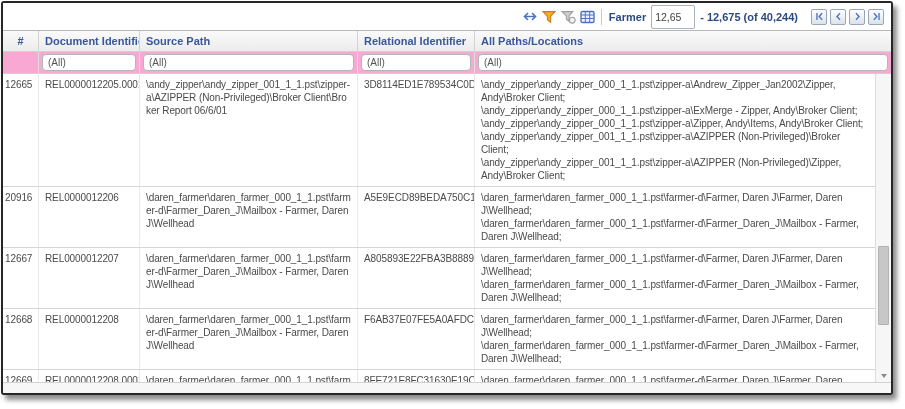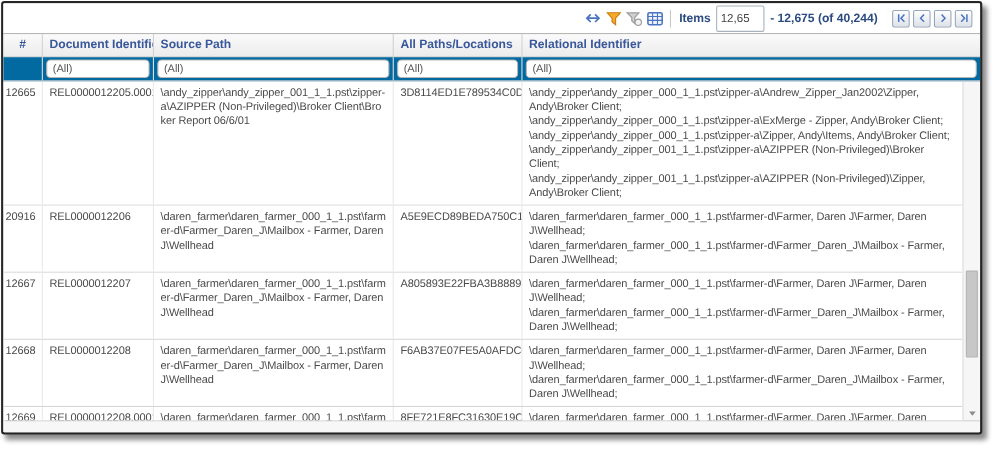--- a/index.html
+++ b/index.html
@@ -26,21 +26,21 @@
     justify-content:center;cursor:pointer;padding:0;}
   
   .hdr{display:grid;grid-template-columns:var(--cols);height:20px;
     background:linear-gradient(#fafafa,#ececec);border-top:1px solid #b7b7b7;
     border-bottom:1px solid #d2d2d2;}
   .hdr .hcell{display:flex;align-items:center;padding:0 6px;font-size:11px;font-weight:bold;
     color:#39579b;border-right:1px solid #d2d2d2;overflow:hidden;white-space:nowrap;}
   .hdr .hcell.center{justify-content:center;padding:0;}
   .hdr .hcell:last-child{border-right:none;}
   
-  .filters{display:grid;grid-template-columns:var(--cols);height:21px;background:#0369a1;
+  .filters{display:grid;grid-template-columns:var(--cols);height:21px;background:#f9a8d4;
     border-bottom:1px solid #cfcfcf;}
   .fcell{display:flex;align-items:center;padding:0 3px;border-right:1px solid #dedede;overflow:hidden;}
   .fcell:last-child{border-right:none;}
   .filter-input{width:100%;height:13px;border:1px solid #b5b5b5;border-radius:4px;
     font-family:"Liberation Sans",sans-serif;font-size:10px;color:#555;padding:1px 5px;background:#fff;}
   
   .data-area{display:flex;height:308px;overflow:hidden;}
   .rows{flex:1;overflow:hidden;}
   .row{display:grid;grid-template-columns:var(--cols);border-bottom:1px solid #d6d6d6;
     background:#fff;cursor:pointer;}
@@ -85,21 +85,21 @@
             <circle cx="10.5" cy="9.5" r="2.7" fill="#f2f2f2" stroke="#9e9e9e" stroke-width="1"></circle>
           </svg>
       </span>
       <span class="tb-icon">
         <svg width="15" height="14" viewBox="0 0 15 14">
             <rect x="1" y="1.5" width="13" height="11" rx="1.5" fill="#eef3fa" stroke="#4a74c0" stroke-width="1.4"></rect>
             <path d="M1 5 H14 M1 8.5 H14 M5.3 1.5 V12.5 M9.7 1.5 V12.5" stroke="#4a74c0" stroke-width="1"></path>
           </svg>
       </span>
       <span class="tb-sep"></span>
-      <span class="items-label">Items</span>
+      <span class="items-label">Farmer</span>
       <input class="items-input" type="text" value="12,65" style="">
       <span class="items-range">- 12,675  (of 40,244)</span>
       <button class="pg-btn">
         <svg width="9" height="9" viewBox="0 0 10 10">
             <path d="M2.2 1 V9 M8 1.3 L4.5 5 L8 8.7" fill="none" stroke="#4a74c0" stroke-width="1.5"></path>
           </svg>
       </button>
       <button class="pg-btn">
         <svg width="9" height="9" viewBox="0 0 10 10">
             <path d="M6.7 1.3 L3.2 5 L6.7 8.7" fill="none" stroke="#4a74c0" stroke-width="1.5"></path>
@@ -114,22 +114,22 @@
         <svg width="9" height="9" viewBox="0 0 10 10">
             <path d="M2 1.3 L5.5 5 L2 8.7 M7.8 1 V9" fill="none" stroke="#4a74c0" stroke-width="1.5"></path>
           </svg>
       </button>
     </div>
 
     <div class="hdr">
       <div class="hcell center">#</div>
       <div class="hcell">Document Identifier</div>
       <div class="hcell">Source Path</div>
+      <div class="hcell">Relational Identifier</div>
       <div class="hcell">All Paths/Locations</div>
-      <div class="hcell">Relational Identifier</div>
     </div>
 
     <div class="filters">
       <div class="fcell"></div>
       <div class="fcell">
         <input class="filter-input" type="text" value="(All)" style="">
       </div>
       <div class="fcell">
         <input class="filter-input" type="text" value="(All)" style="">
       </div>

